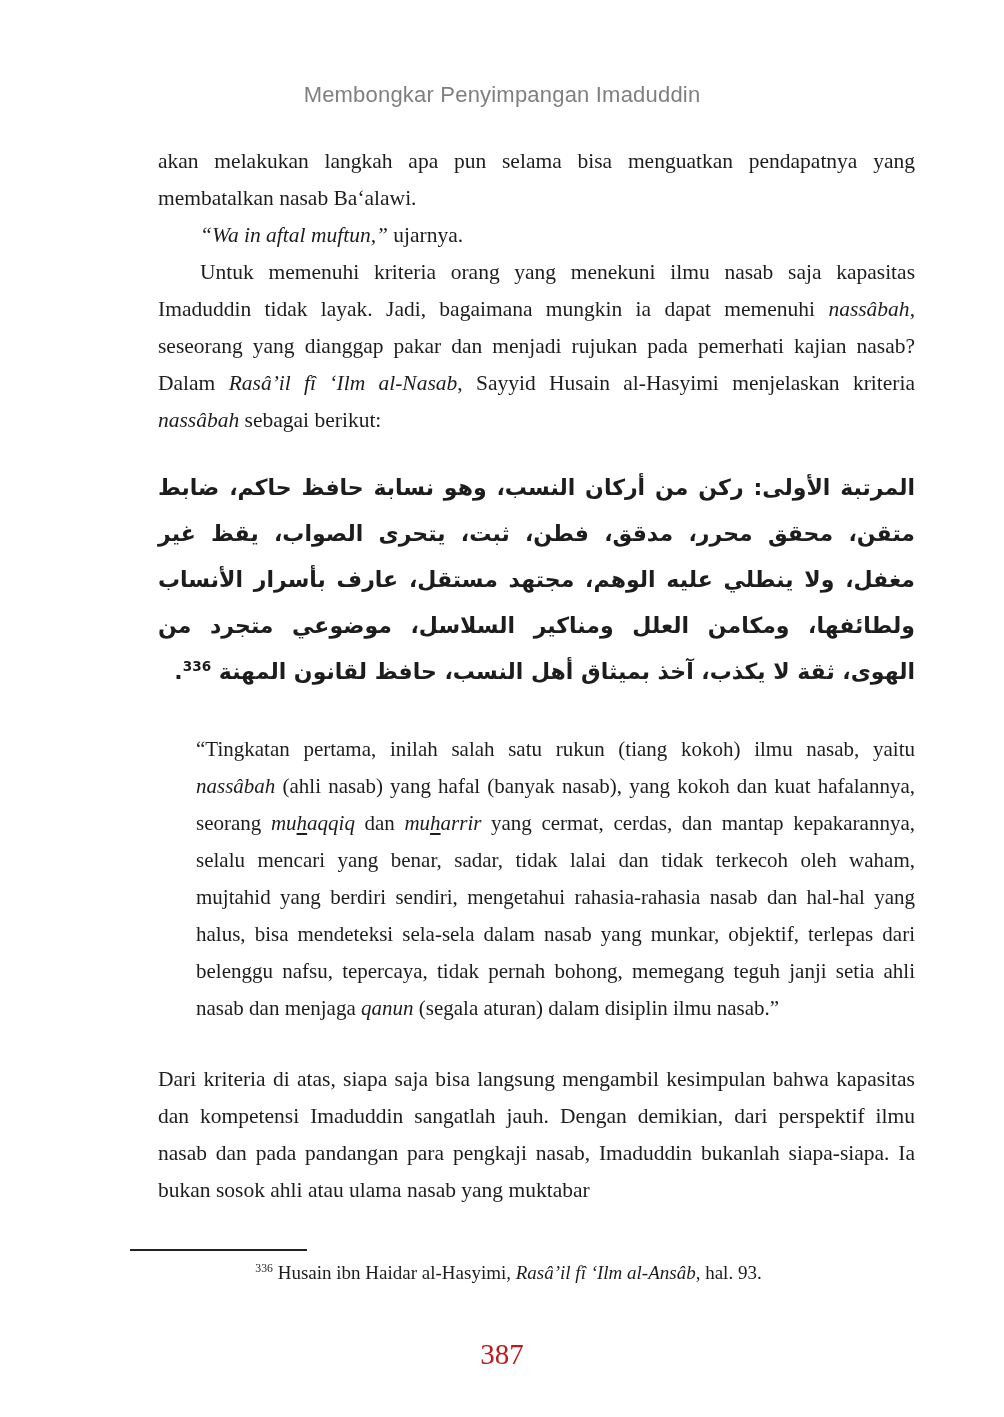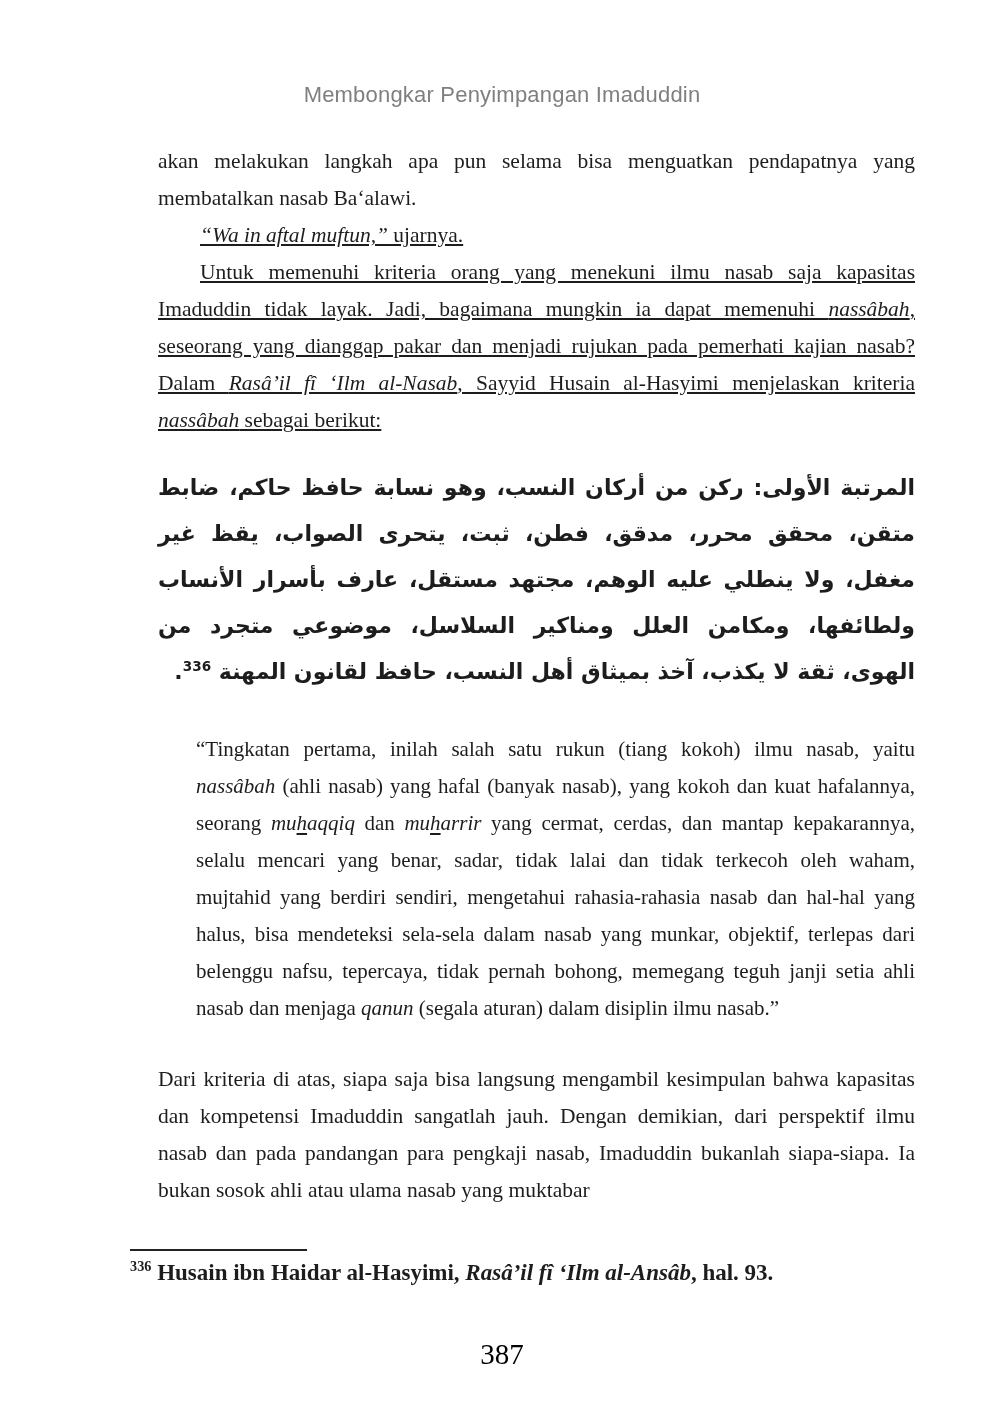--- a/index.html
+++ b/index.html
@@ -32,21 +32,21 @@
     position: absolute;
     left: 130px;
     top: 143px;
     width: 757px;
     font-size: 21.5px;
     line-height: 37px;
     text-align: justify;
     margin-left: 28px;
   }
   .text-col p { margin: 0; }
-  .indent { text-indent: 42px; text-decoration: underline; }
+  .indent { text-indent: 42px; }
   .arabic {
     direction: rtl;
     font-family: "DejaVu Sans", "DejaVu Serif", sans-serif;
     font-size: 22px;
     line-height: 46px;
     font-weight: 700;
     margin-top: 26px !important;
     text-align: justify;
   }
   .quote-block {
@@ -73,33 +73,32 @@
     left: 130px;
     top: 1249px;
     width: 177px;
     border-top: 2px solid #222222;
   }
   .footnote {
     position: absolute;
     left: 130px;
     top: 1260px;
     width: 757px;
-    font-size: 23px;
+    font-size: 19px;
     line-height: 25px;
-    text-align: left;
-    font-weight: bold;
+    text-align: center;
   }
   .page-number {
     position: absolute;
     top: 1338px;
     left: 0;
     width: 100%;
     text-align: center;
     font-size: 29px;
-    color: #000000;
+    color: #b91c1c;
   }
 </style>
 </head>
 <body>
 
 <div class="page">
 
   <div class="running-header">Membongkar Penyimpangan Imaduddin</div>
 
   <div class="text-col">

